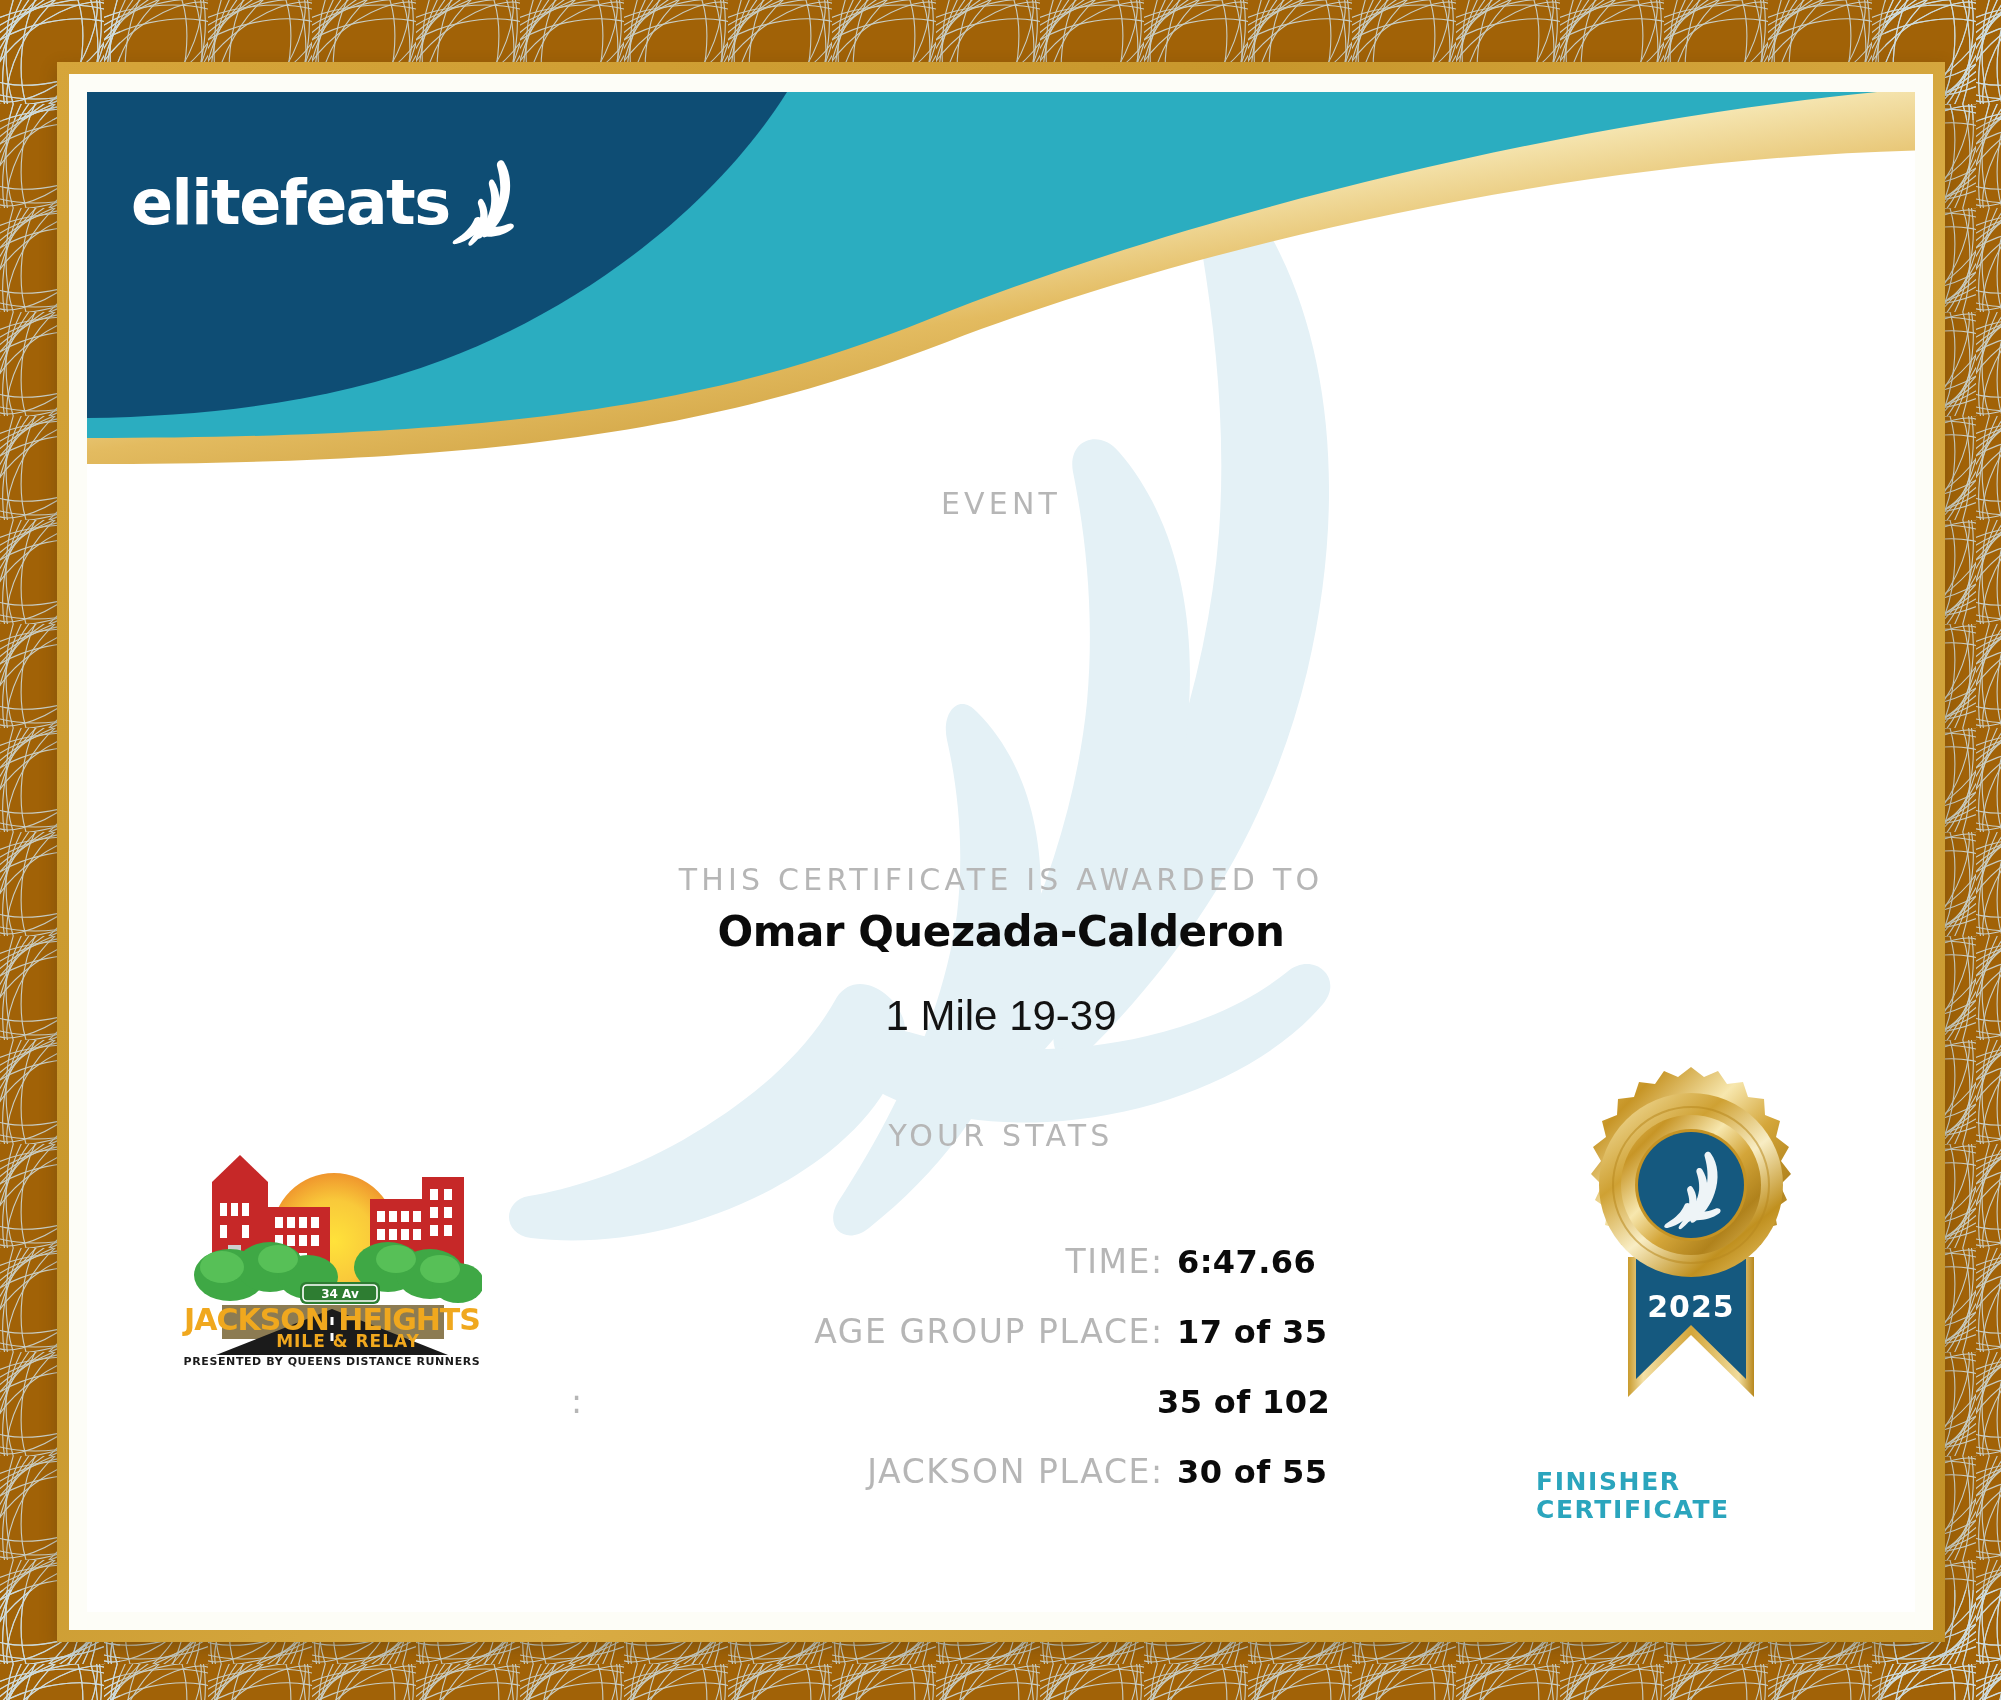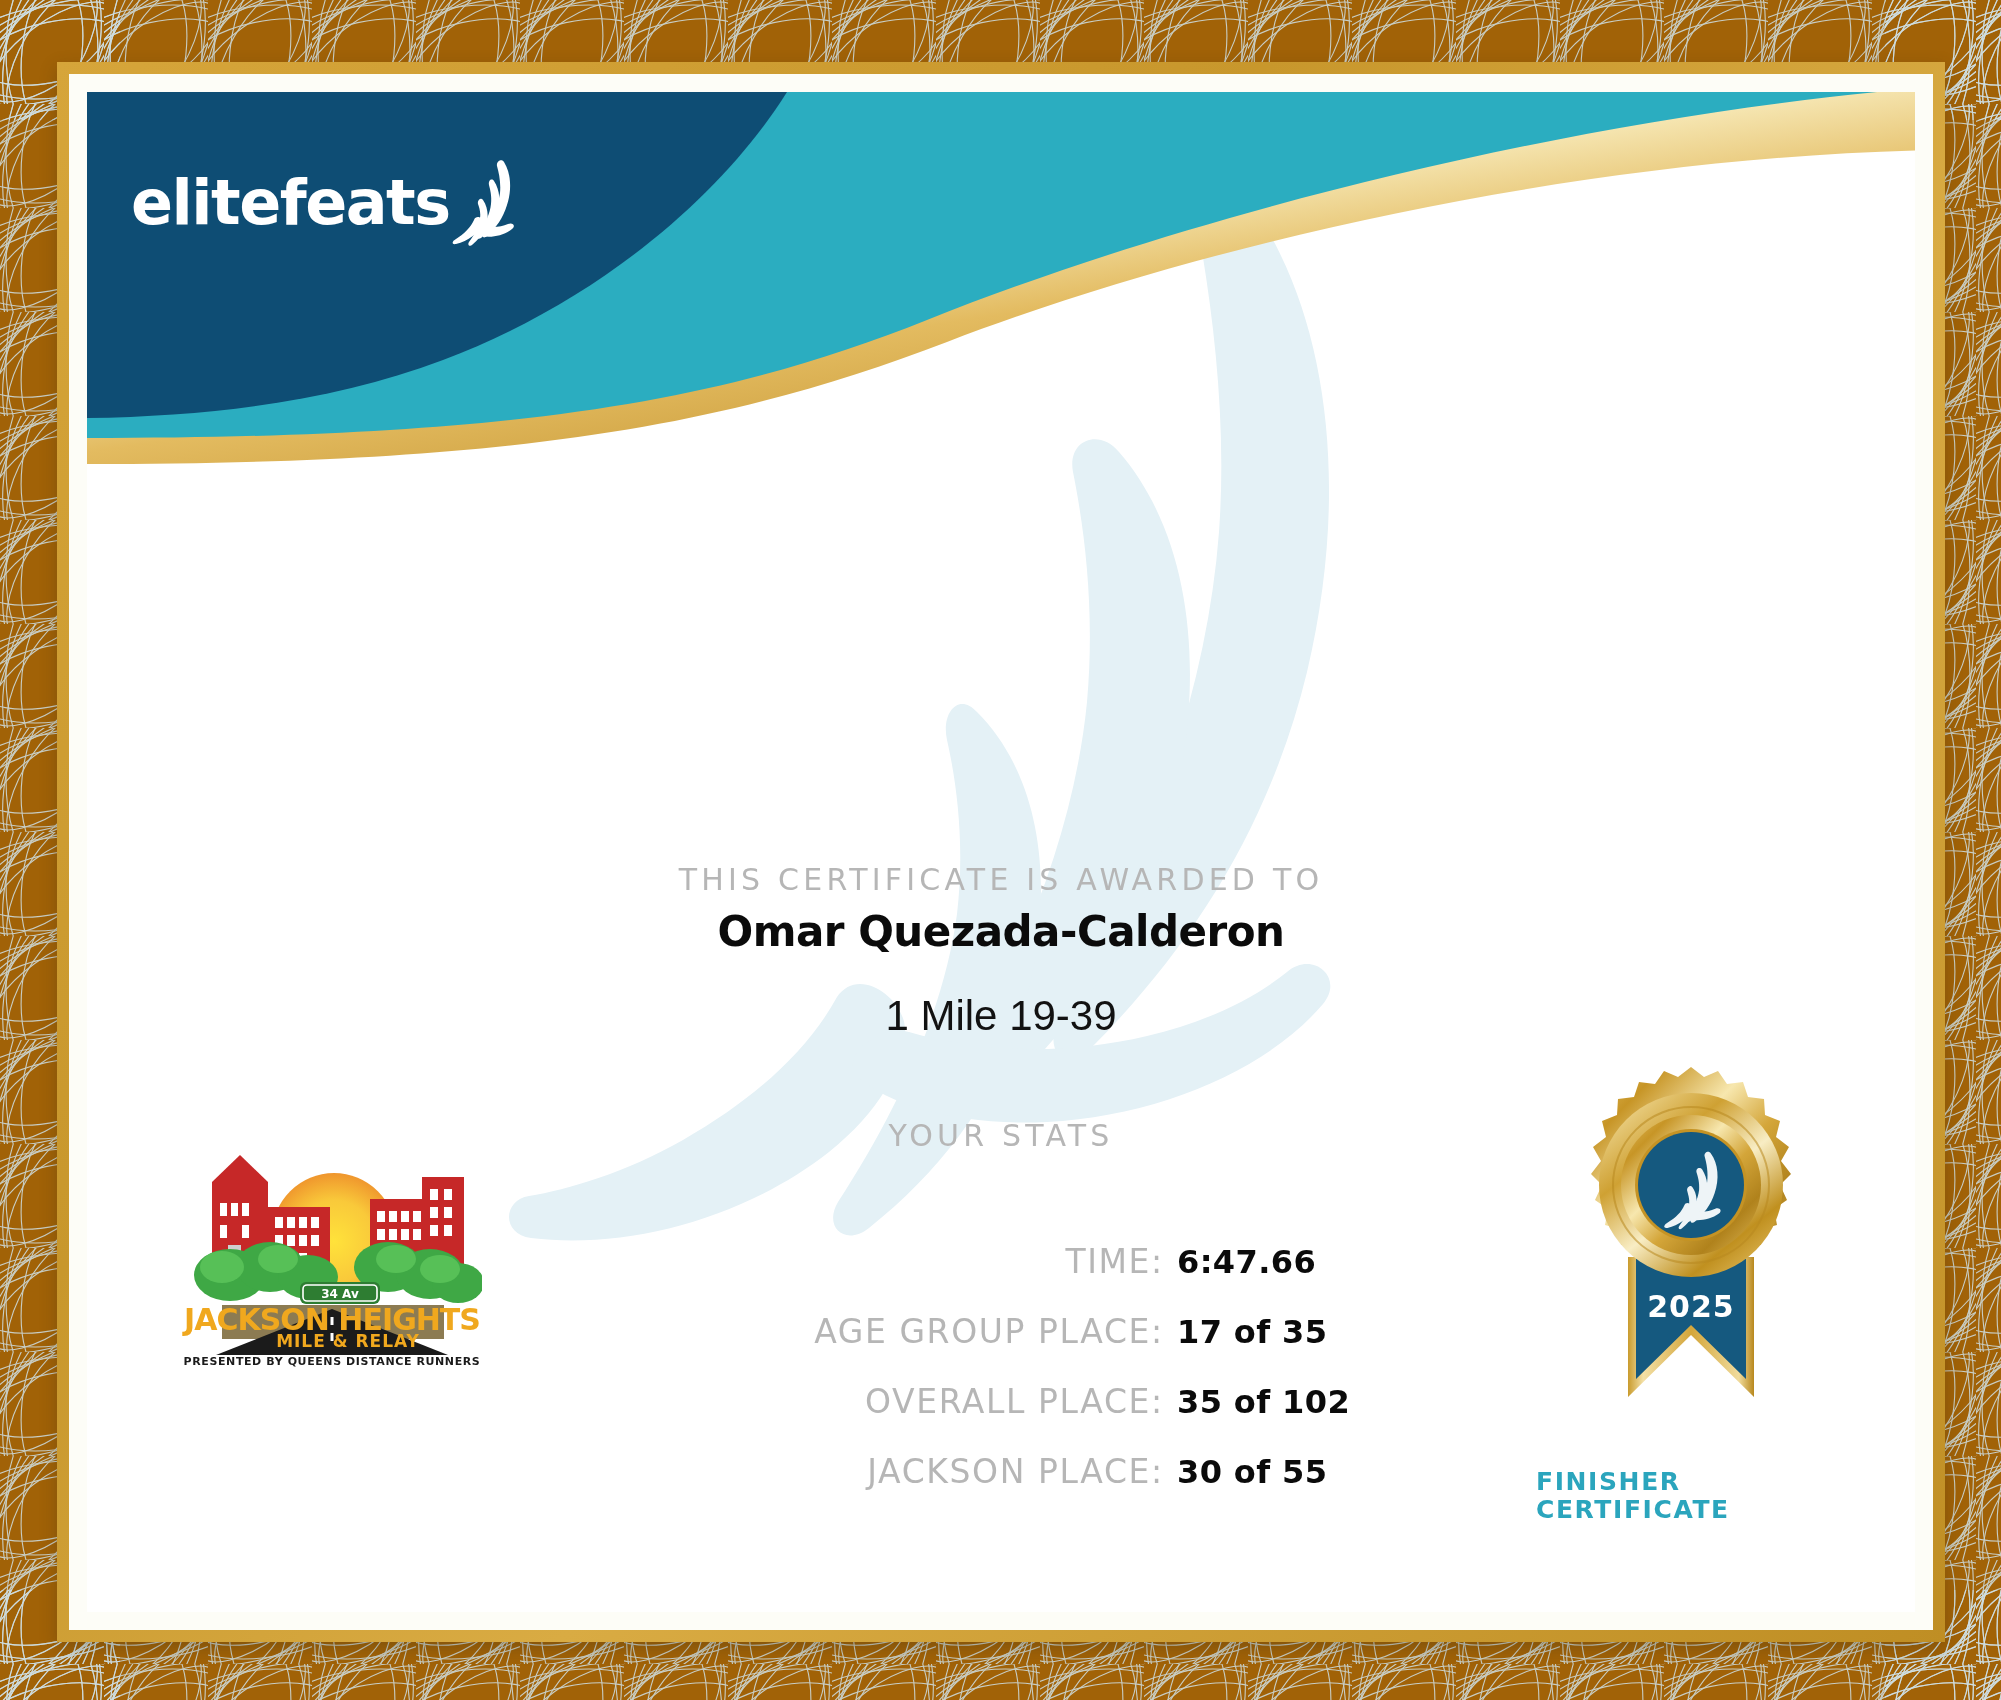--- a/index.html
+++ b/index.html
@@ -304,20 +304,21 @@
                        C18 87 15 85 17 82 C23 74 27 66 28 58 C29 52 27 47 26 44
                        C25 40 29 37 31 40 Z"></path>
               <path d="M22 60 C19 67 12 74 4 79 C0 81 -1 85 4 84
                        C16 81 27 73 31 64 C33 58 24 54 22 60 Z"></path>
               <path d="M27 64 C36 68 47 68 56 64 C61 62 64 66 60 69
                        C50 77 34 79 24 74 C19 71 23 62 27 64 Z"></path>
             </g>
           </svg>
         </div>
 
+        <div class="center-col kicker" id="label-event">EVENT</div>
 
 
         <div class="center-col kicker" id="label-awarded">THIS CERTIFICATE IS AWARDED TO</div>
 
         <div class="center-col headline" id="recipient">Omar Quezada-Calderon</div>
 
         <div class="center-col" id="division">1 Mile 19-39</div>
 
         <div class="center-col kicker" id="label-stats">YOUR STATS</div>
 
@@ -326,21 +327,20 @@
             <span class="stat-label">TIME</span>
             <span class="stat-colon">:</span>
             <span class="stat-value">6:47.66</span>
           </div>
           <div class="stat-row">
             <span class="stat-label">AGE GROUP PLACE</span>
             <span class="stat-colon">:</span>
             <span class="stat-value">17 of 35</span>
           </div>
           <div class="stat-row">
-            <span class="stat-label">OVERALL PLACE</span>
             <span class="stat-colon">:</span>
             <span class="stat-value">35 of 102</span>
           </div>
           <div class="stat-row">
             <span class="stat-label">JACKSON PLACE</span>
             <span class="stat-colon">:</span>
             <span class="stat-value">30 of 55</span>
           </div>
         </div>
 

